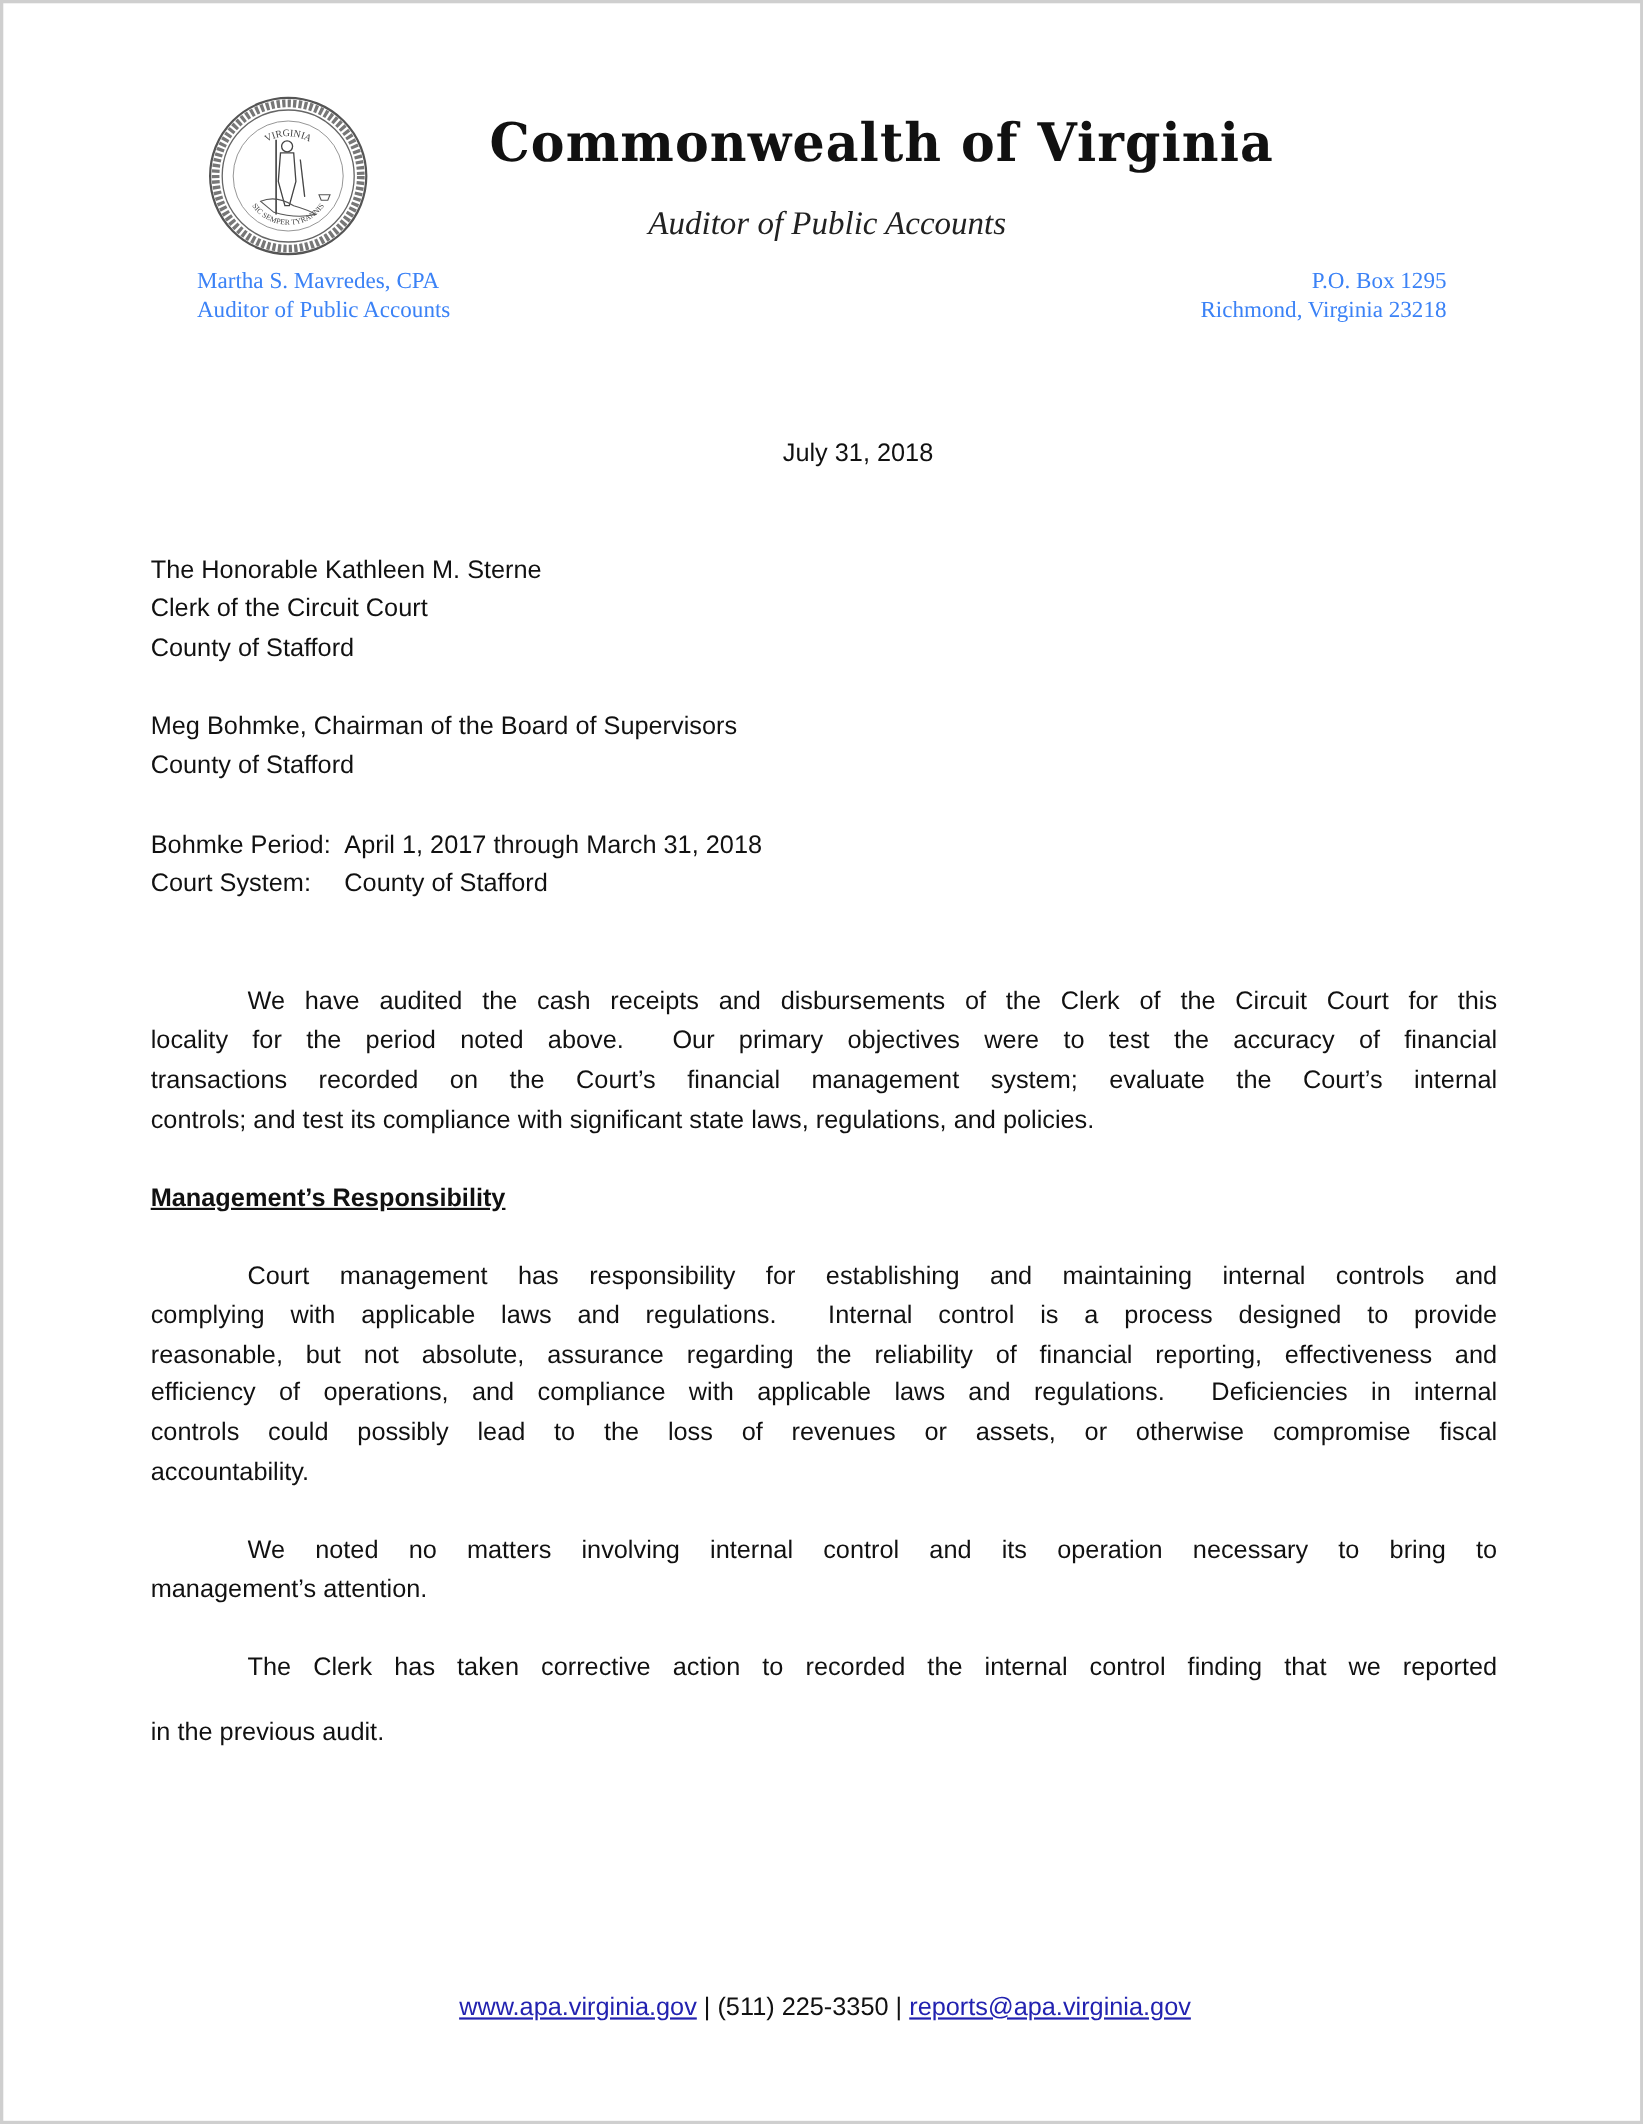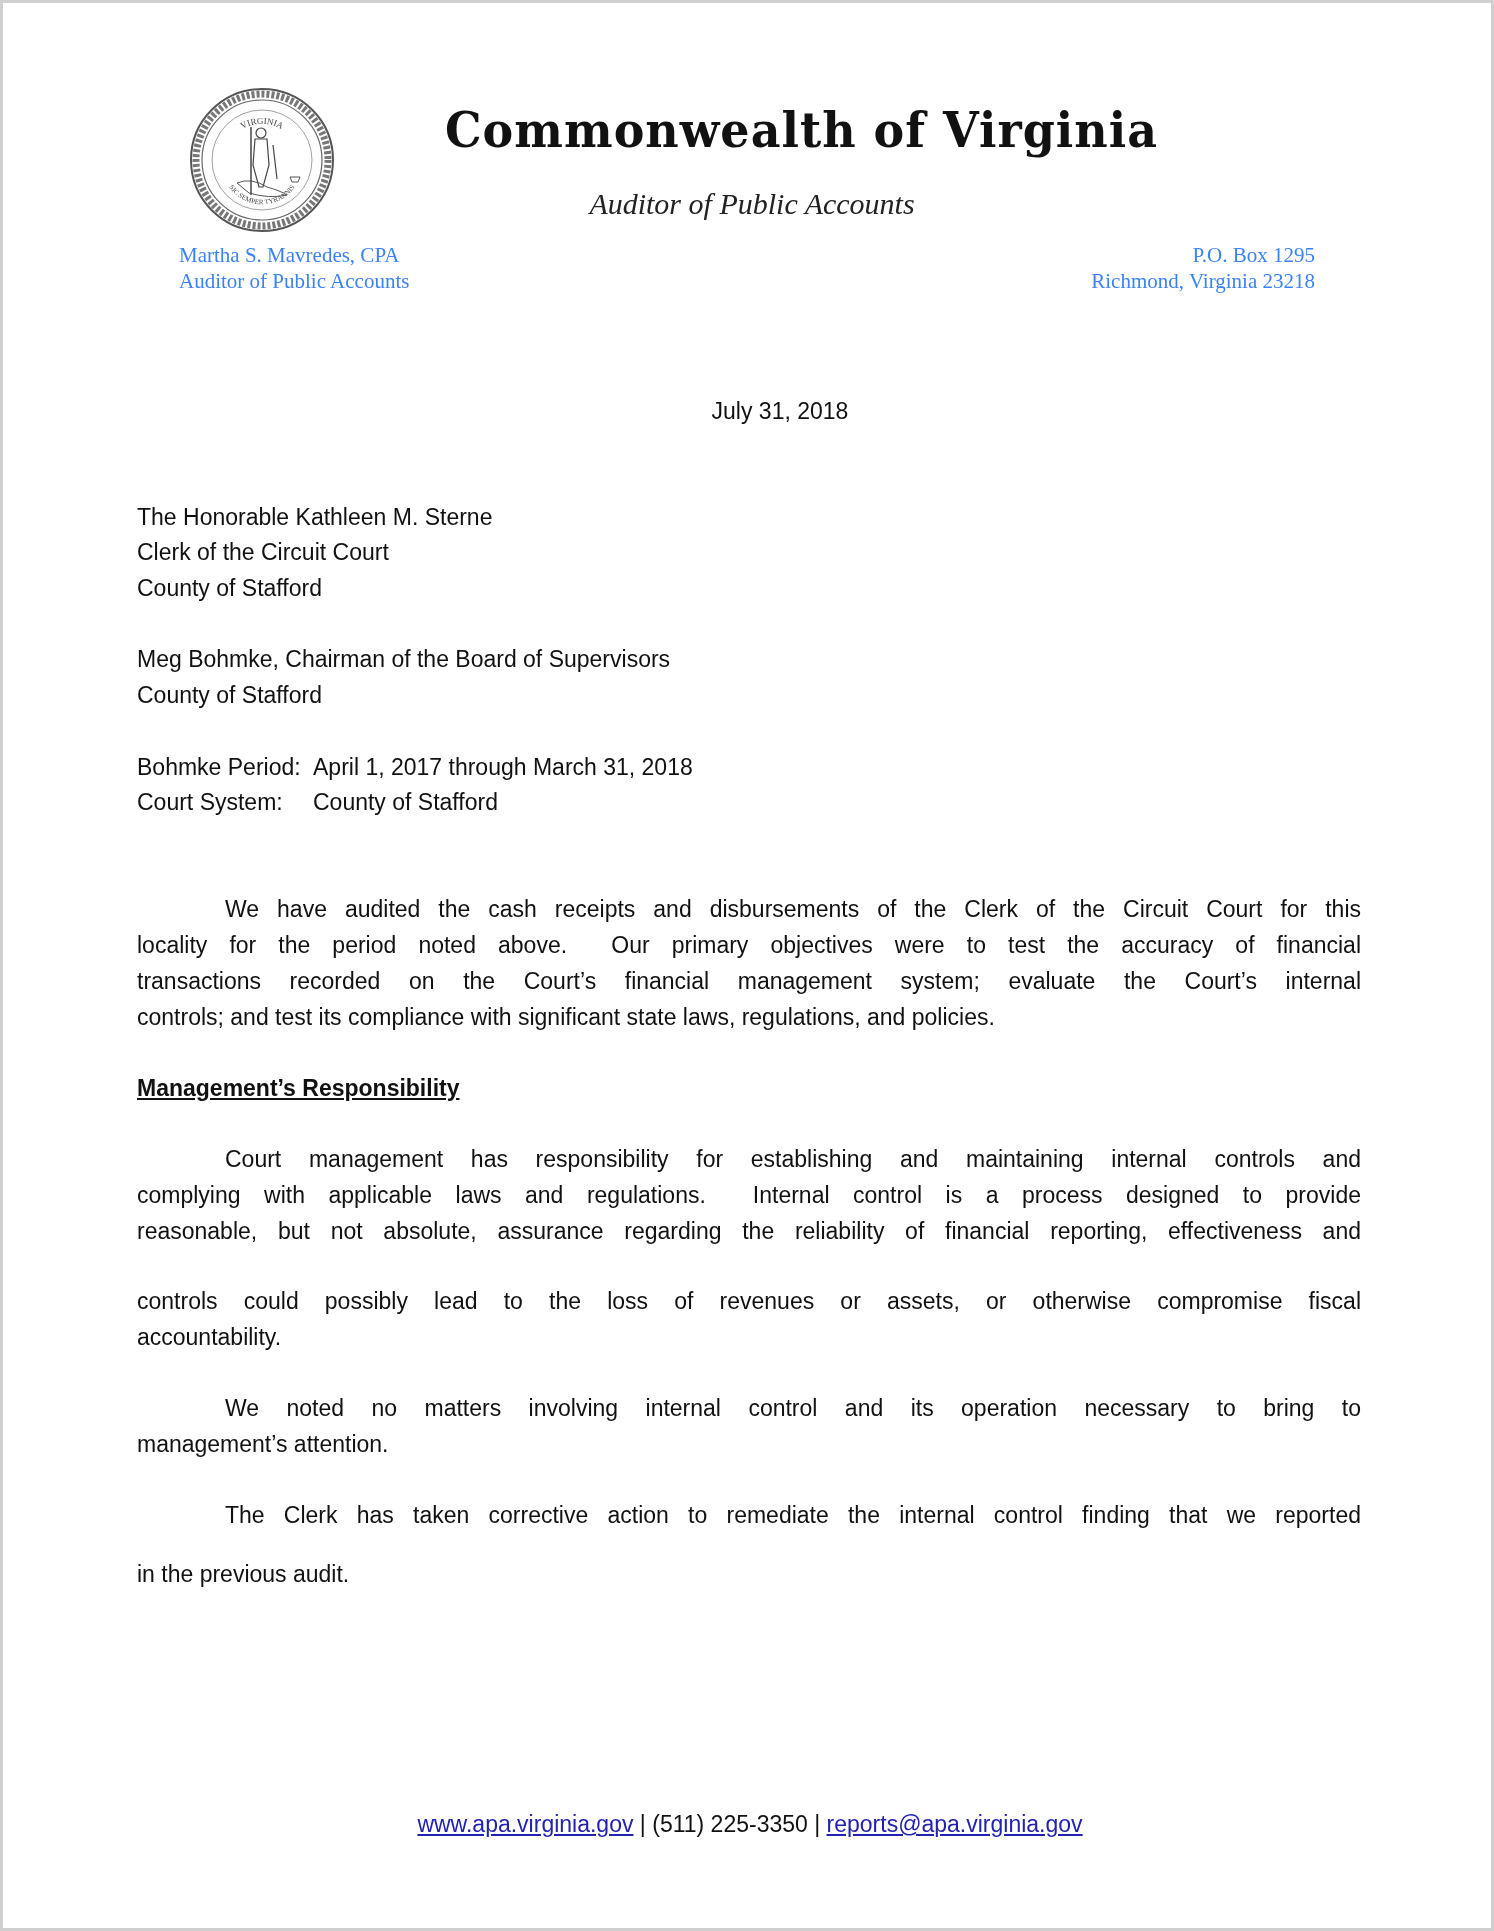--- a/index.html
+++ b/index.html
@@ -90,27 +90,28 @@
   <div class="body-line just indent" style="top:891px;">We have audited the cash receipts and disbursements of the Clerk of the Circuit Court for this</div>
   <div class="body-line just" style="top:927px;">locality for the period noted above. &nbsp;Our primary objectives were to test the accuracy of financial</div>
   <div class="body-line just" style="top:963px;">transactions recorded on the Court’s financial management system; evaluate the Court’s internal</div>
   <div class="body-line plain" style="top:999px;">controls; and test its compliance with significant state laws, regulations, and policies.</div>
 
   <div class="body-line plain heading" style="top:1070px;">Management’s Responsibility</div>
 
   <div class="body-line just indent" style="top:1141px;">Court management has responsibility for establishing and maintaining internal controls and</div>
   <div class="body-line just" style="top:1177px;">complying with applicable laws and regulations. &nbsp;Internal control is a process designed to provide</div>
   <div class="body-line just" style="top:1213px;">reasonable, but not absolute, assurance regarding the reliability of financial reporting, effectiveness and</div>
+  <div class="body-line just" style="top:1247px;">efficiency of operations, and compliance with applicable laws and regulations. &nbsp;Deficiencies in internal</div>
   <div class="body-line just" style="top:1283px;">controls could possibly lead to the loss of revenues or assets, or otherwise compromise fiscal</div>
   <div class="body-line plain" style="top:1319px;">accountability.</div>
 
   <div class="body-line just indent" style="top:1390px;">We noted no matters involving internal control and its operation necessary to bring to</div>
   <div class="body-line plain" style="top:1426px;">management’s attention.</div>
 
-  <div class="body-line just indent" style="top:1497px;">The Clerk has taken corrective action to remediate the internal control finding that we reported</div>
+  <div class="body-line just indent" style="top:1497px;">The Clerk has taken corrective action to recorded the internal control finding that we reported</div>
   <div class="body-line plain" style="top:1533px;margin-top:23px;">in the previous audit.</div>
 
   <div class="footer">
     <a>www.apa.virginia.gov</a>
     <span>|</span>
     <span>(511) 225-3350</span>
     <span>|</span>
     <a>reports@apa.virginia.gov</a>
   </div>
 </div>

